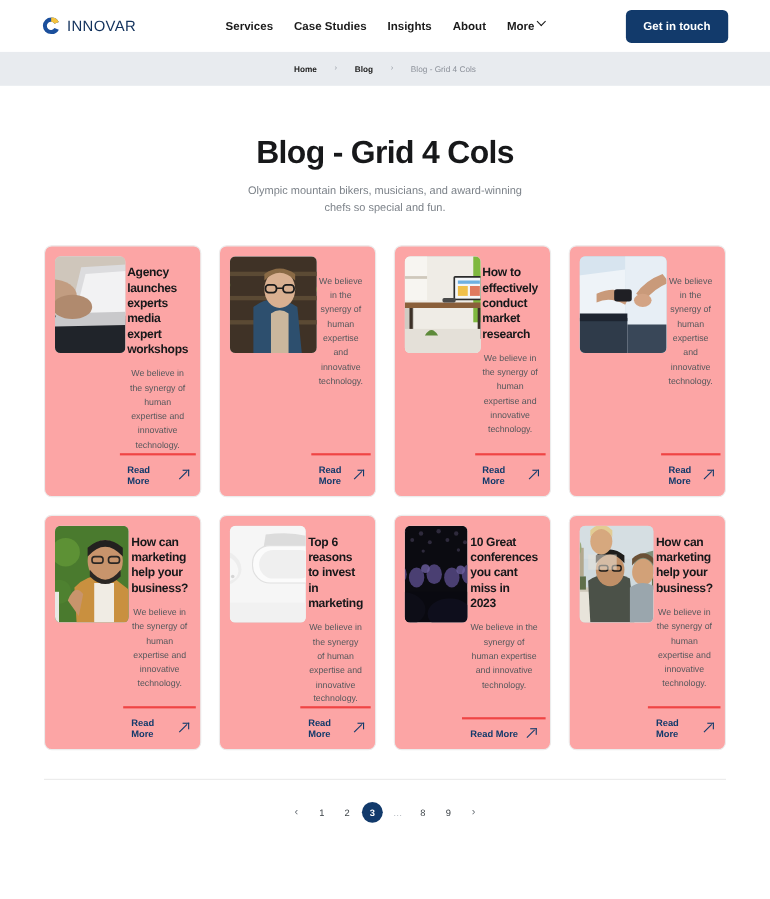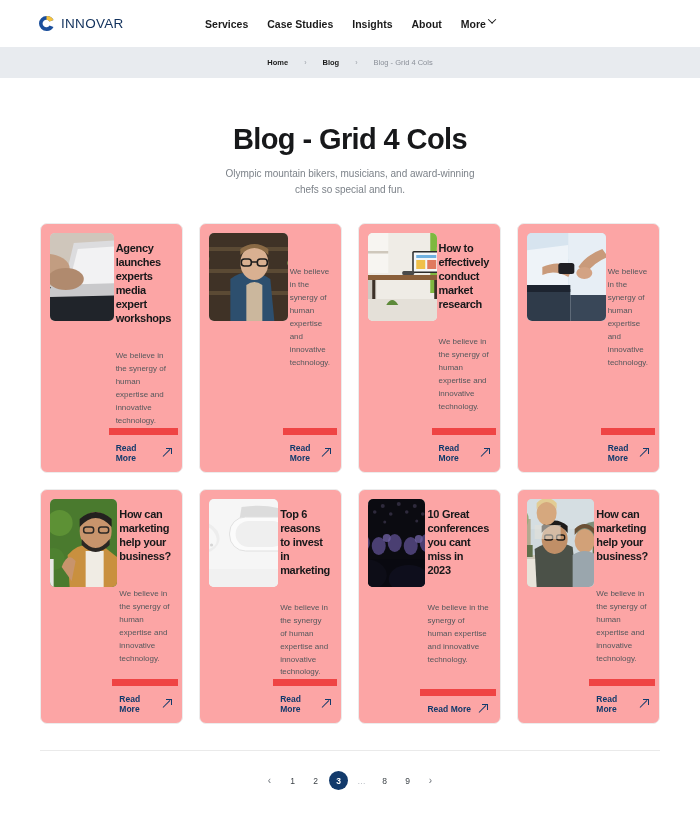--- a/index.html
+++ b/index.html
@@ -165,29 +165,30 @@
   .card-body { padding: 9px 2px 0; flex: 1; display: flex; flex-direction: column; }
 
   .card-title {
     font-size: 11px;
     font-weight: 700;
     line-height: 1.27;
     letter-spacing: -0.3px;
     color: #17181a;
   }
   .card-desc {
-    margin-top: 24px;
+    margin-top: 8px;
     font-size: 8px;
     line-height: 1.62;
     color: #55585c;
+    text-align: center;
   }
 
   .card-foot {
     margin-top: auto;
-    border-top: 7px solid #ef4444;
+    border-top: 2px solid #ef4444;
     margin-left: -7px;
     margin-right: -7px;
     padding: 8px 7px 9px;
     display: flex;
     align-items: center;
     gap: 8px;
   }
   .read-more {
     font-size: 8.5px;
     font-weight: 700;
@@ -282,20 +283,21 @@
       </span>
       <span class="nav-item">
         <span>About</span>
       </span>
       <span class="nav-item">
         <span>More</span>
         <span class="chev"></span>
       </span>
     </div>
 
+    <button class="cta">Get in touch</button>
   </div>
 
   <div class="crumb-bar">
     <span class="crumb">Home</span>
     <span class="crumb-sep">›</span>
     <span class="crumb">Blog</span>
     <span class="crumb-sep">›</span>
     <span class="crumb current">Blog - Grid 4 Cols</span>
   </div>
 

